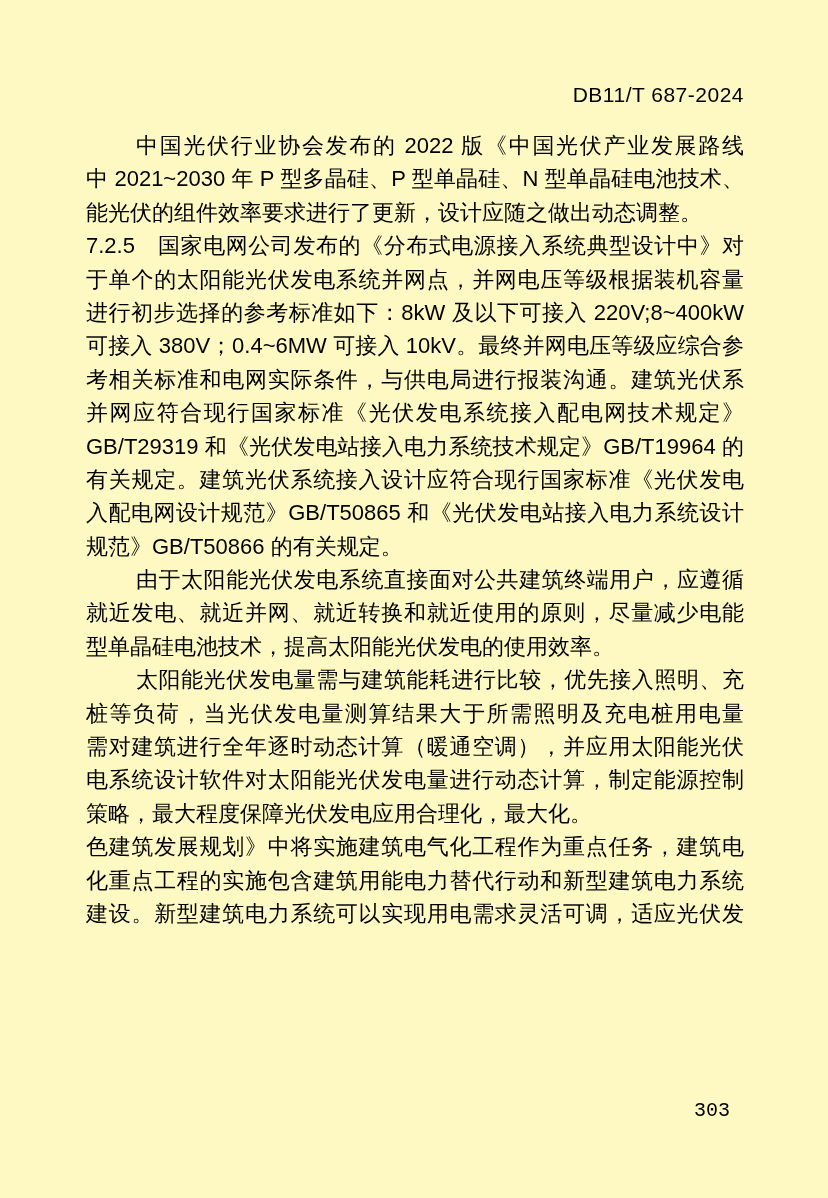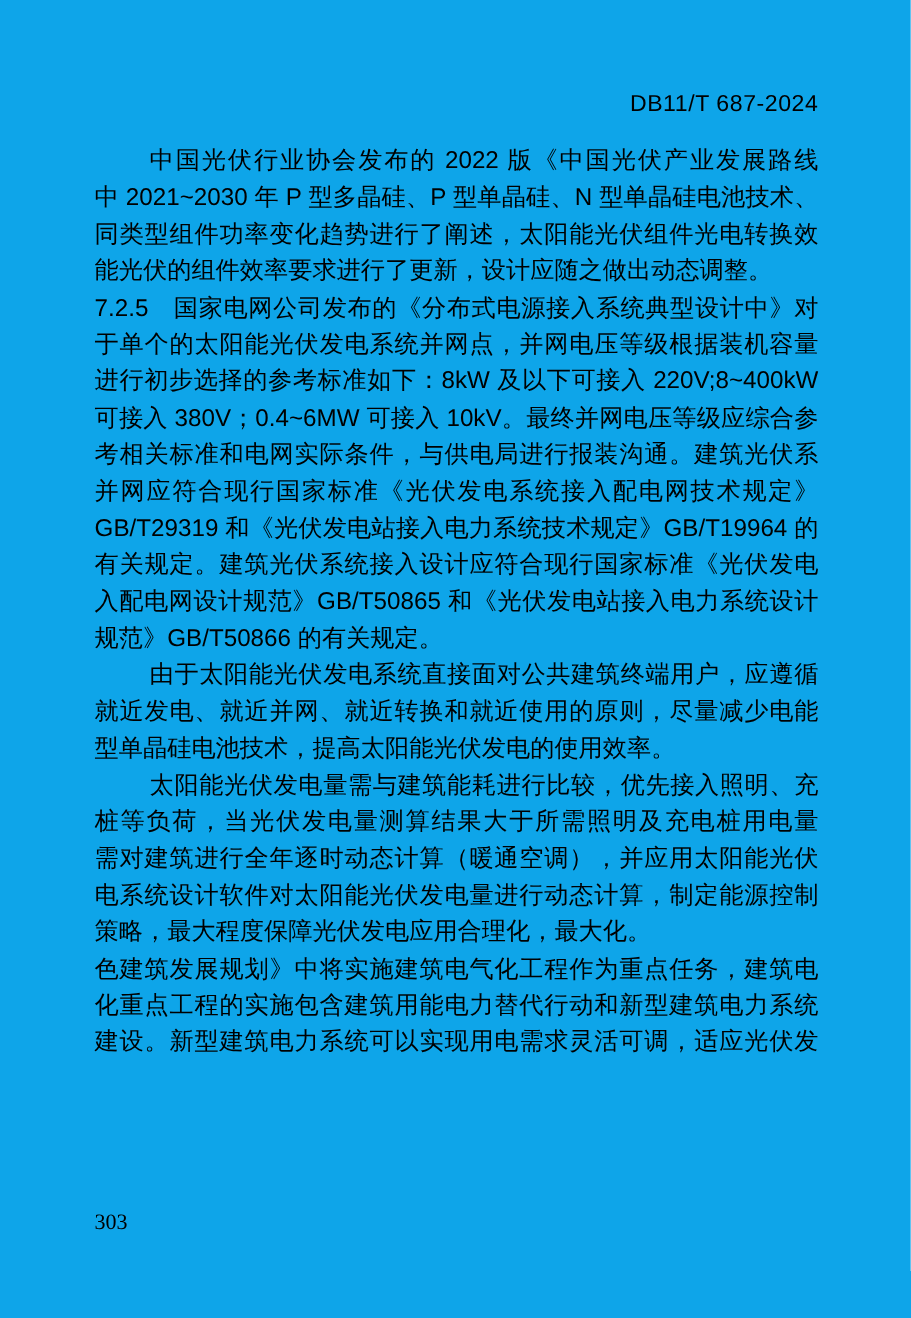--- a/index.html
+++ b/index.html
@@ -4,21 +4,21 @@
 <style>
   html, body {
     margin: 0;
     padding: 0;
     background: #ffffff;
   }
   .page {
     position: relative;
     width: 828px;
     height: 1198px;
-    background: #0ea5e9;
+    background: #fef9c3;
     color: #000000;
     font-family: "Liberation Sans", sans-serif;
     overflow: hidden;
   }
   .header {
     position: absolute;
     top: 84px;
     left: 86px;
     width: 658px;
     text-align: right;
@@ -51,39 +51,39 @@
     text-indent: 50px;
   }
   .line.last {
     text-align-last: left;
   }
   .footer {
     position: absolute;
     top: 1099px;
     left: 86px;
     width: 644px;
-    font-family: Liberation Serif, serif;
+    text-align: right;
+    font-family: Liberation Mono, monospace;
     font-size: 20px;
     line-height: 24px;
     color: #000000;
   }
 </style>
 </head>
 <body>
 
 <div class="page">
 
   <div class="header">DB11/T 687-2024</div>
 
   <div class="body-text">
 
     <div class="para">
       <div class="line first">中国光伏行业协会发布的 2022 版《中国光伏产业发展路线图》</div>
       <div class="line">中 2021~2030 年 P 型多晶硅、P 型单晶硅、N 型单晶硅电池技术、</div>
-      <div class="line">同类型组件功率变化趋势进行了阐述，太阳能光伏组件光电转换效</div>
       <div class="line last">能光伏的组件效率要求进行了更新，设计应随之做出动态调整。</div>
     </div>
 
     <div class="para">
       <div class="line">7.2.5　国家电网公司发布的《分布式电源接入系统典型设计中》对</div>
       <div class="line">于单个的太阳能光伏发电系统并网点，并网电压等级根据装机容量</div>
       <div class="line">进行初步选择的参考标准如下：8kW 及以下可接入 220V;8~400kW</div>
       <div class="line">可接入 380V；0.4~6MW 可接入 10kV。最终并网电压等级应综合参</div>
       <div class="line">考相关标准和电网实际条件，与供电局进行报装沟通。建筑光伏系统</div>
       <div class="line">并网应符合现行国家标准《光伏发电系统接入配电网技术规定》</div>

